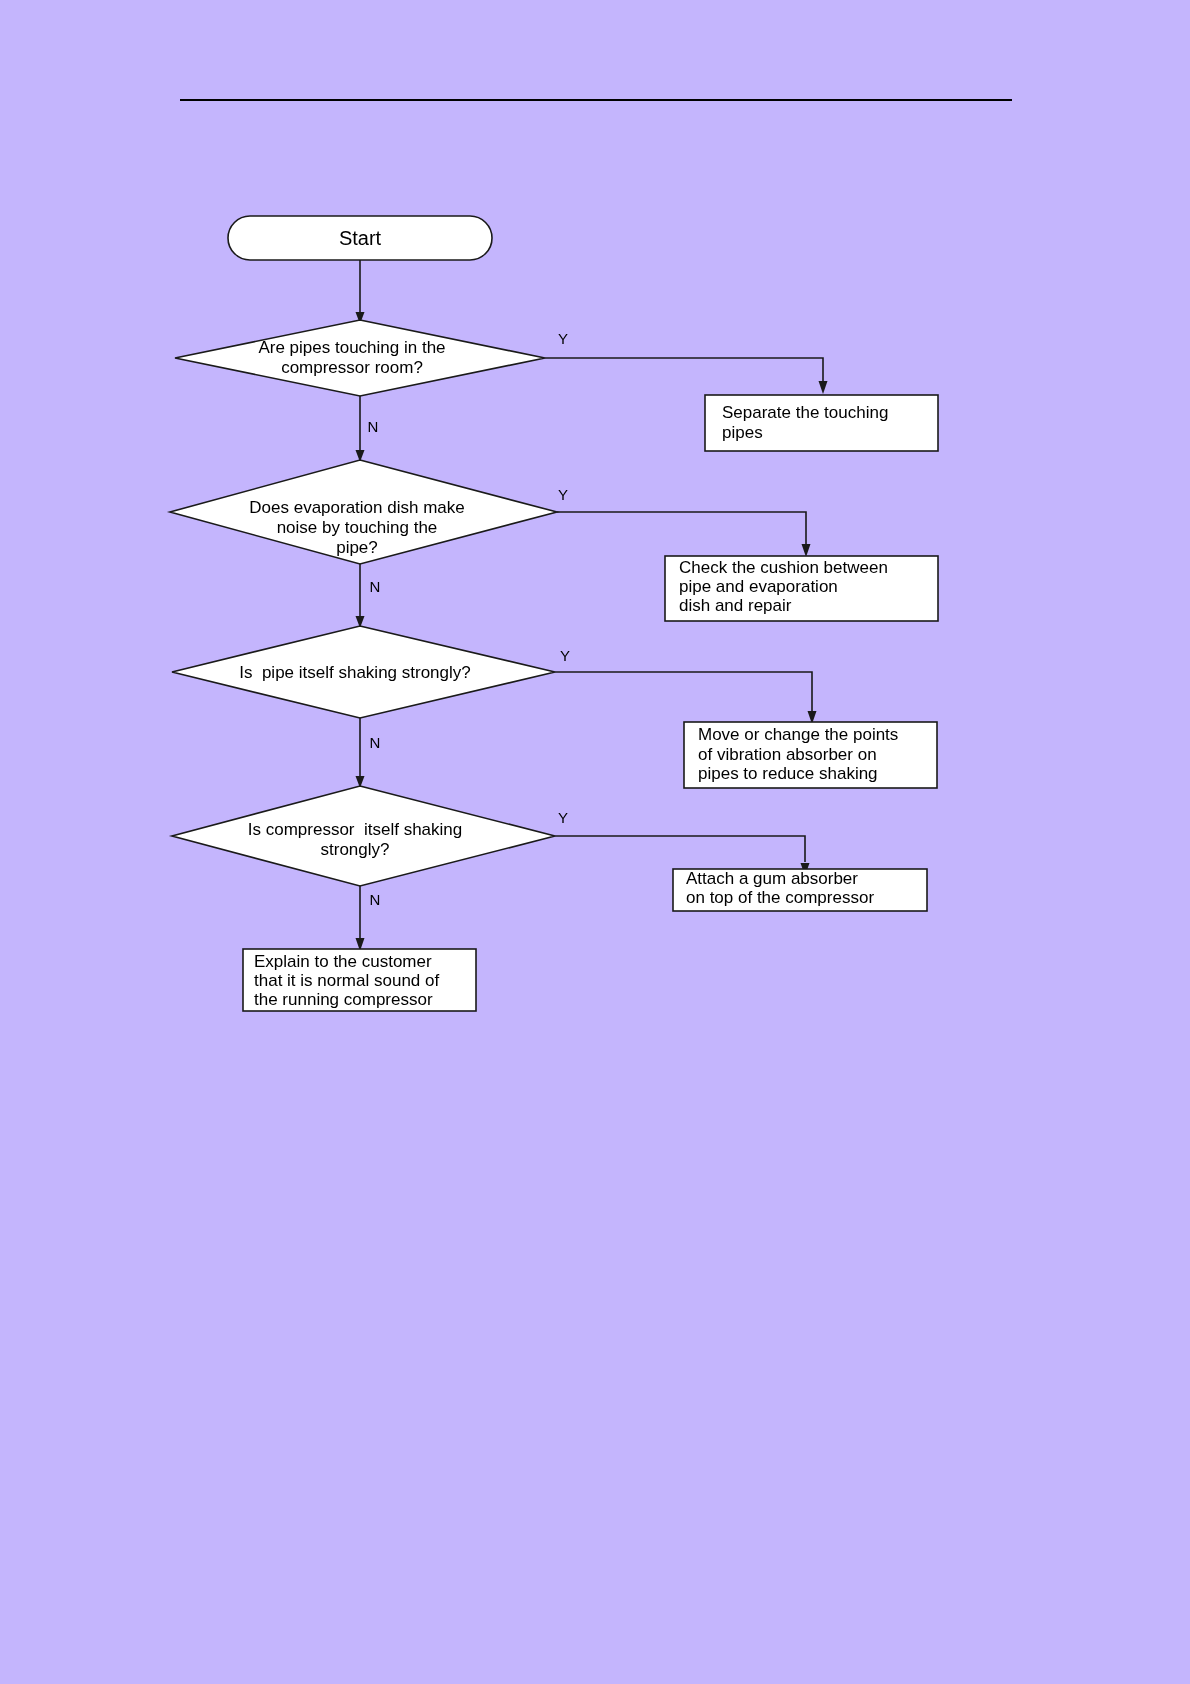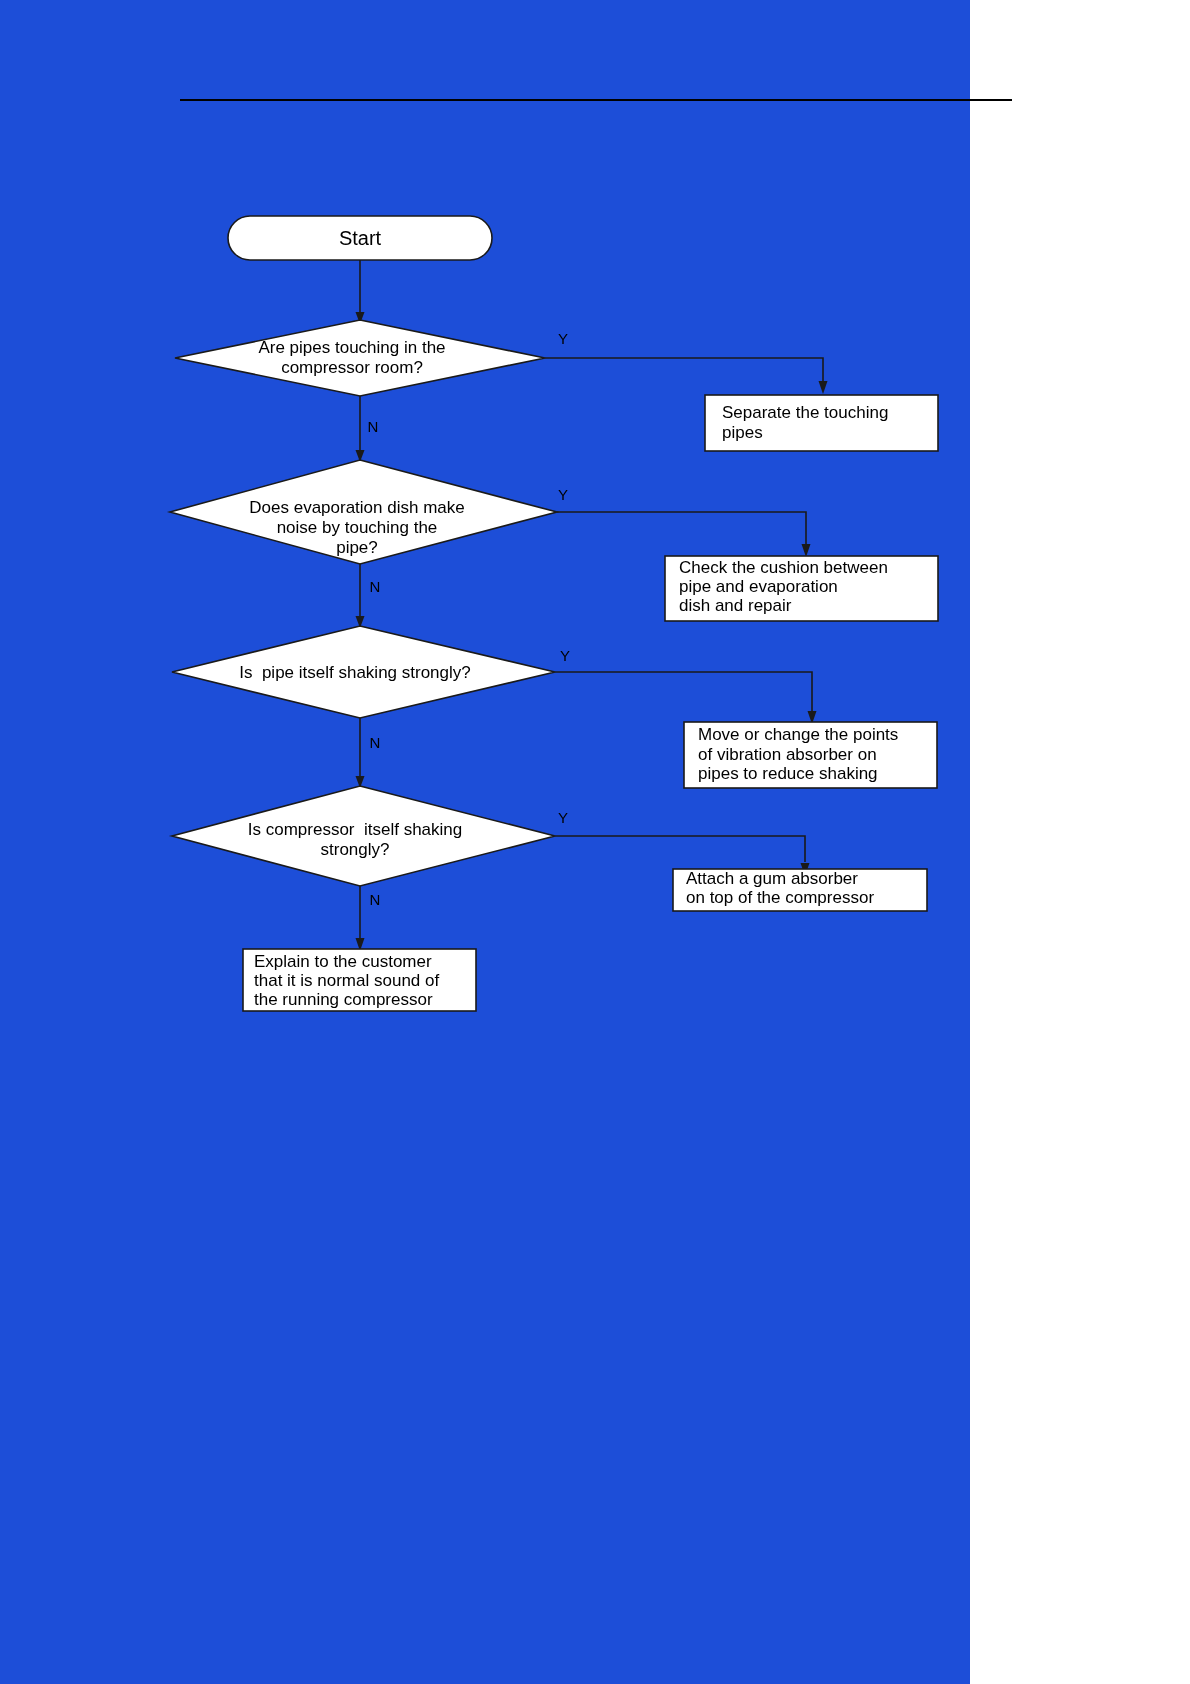--- a/index.html
+++ b/index.html
@@ -10,23 +10,23 @@
   body {
     width: 1190px;
     height: 1684px;
     font-family: "Liberation Sans", sans-serif;
     color: #000000;
     position: relative;
     overflow: hidden;
   }
   #page {
     position: relative;
-    width: 970px;
+    width: 1190px;
     height: 1684px;
-    background: #1d4ed8;
+    background: #c4b5fd;
   }
   .header-rule {
     position: absolute;
     left: 180px;
     top: 99px;
     width: 832px;
     height: 2px;
     background: #000000;
   }
   #flow-svg {

